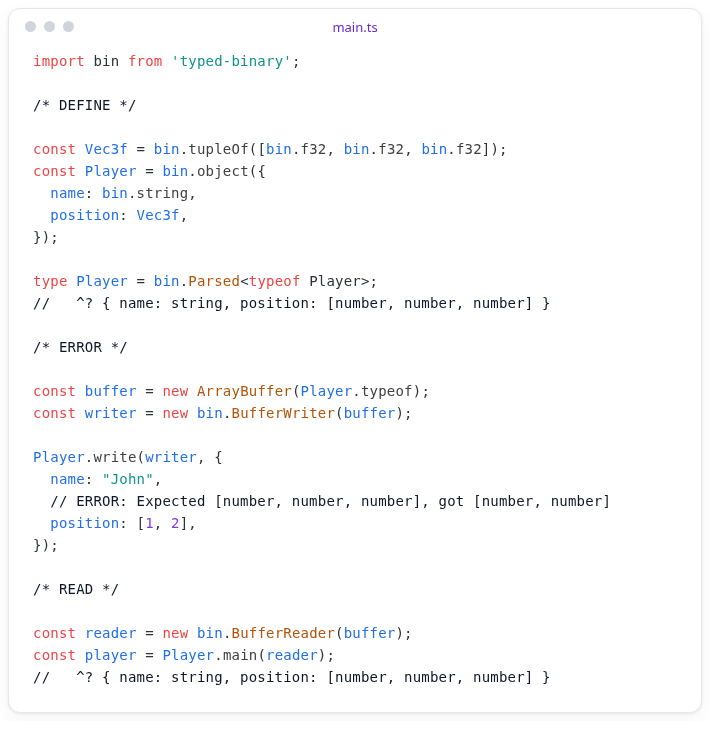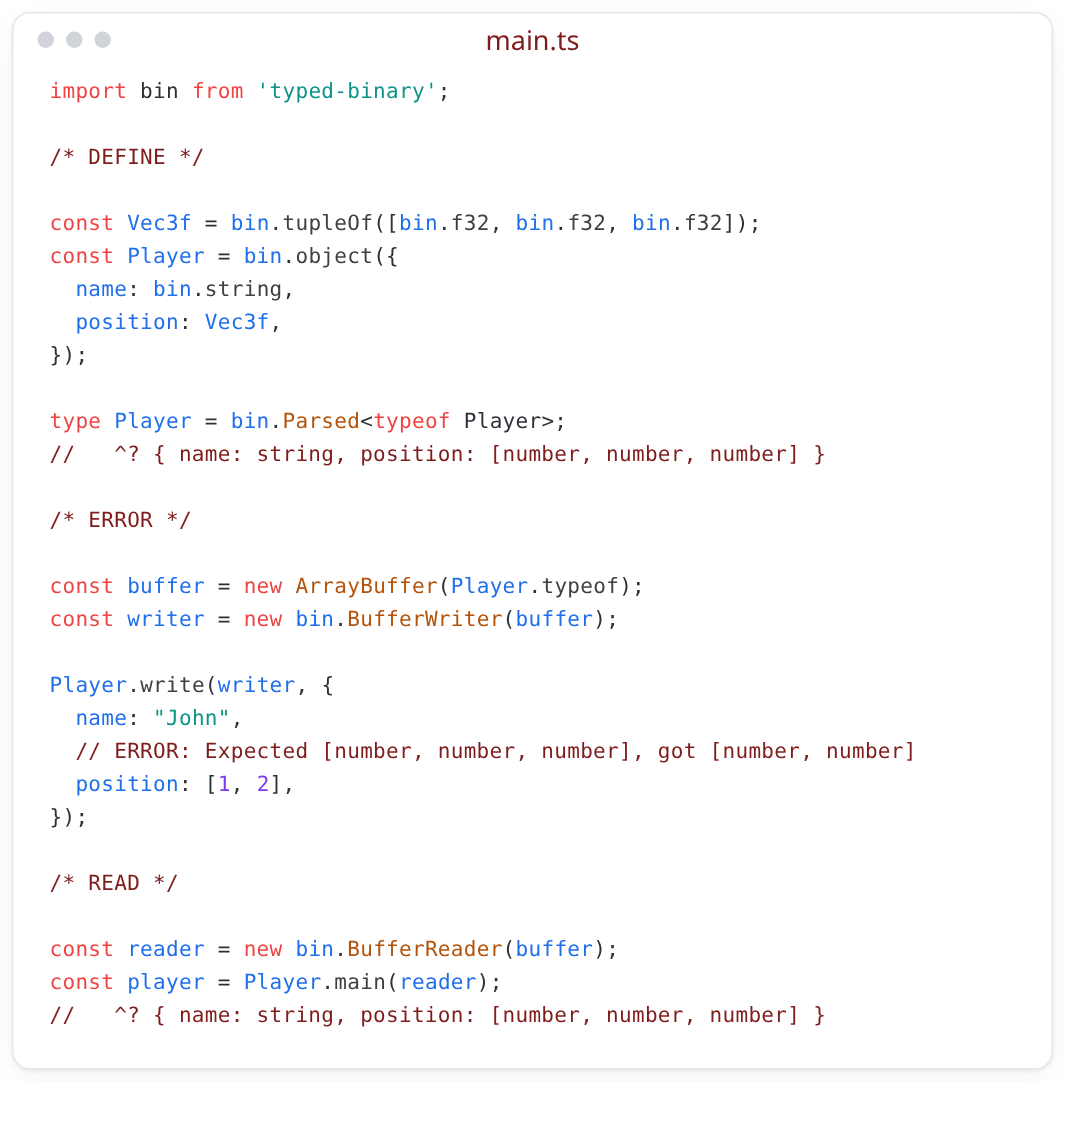--- a/index.html
+++ b/index.html
@@ -29,40 +29,40 @@
   .dot {
     width: 11px;
     height: 11px;
     border-radius: 50%;
     background: #d1d5db;
   }
   .title {
     position: absolute;
     left: 0; right: 0;
     text-align: center;
-    font-size: 18px;
-    color: #7f1d1d;
+    font-size: 13px;
+    color: #6d28d9;
     pointer-events: none;
   }
   .code {
     padding: 10px 24px 24px 24px;
     font-family: "SFMono-Regular", ui-monospace, Menlo, Consolas, monospace;
     font-size: 14px;
     line-height: 22px;
     color: #2d3138;
     white-space: pre;
     letter-spacing: 0.2px;
   }
   .kw { color: #ef4444; } 
   .id { color: #1f6feb; } 
   .prop { color: #404040; } 
   .type { color: #b45309; } 
   .str { color: #0d9488; } 
   .num { color: #7c3aed; } 
-  .cmt { color: #7f1d1d; } 
+  .cmt { color: #0f172a; } 
   .punc { color: #2d3138; }
 </style>
 </head>
 <body>
 
 <div class="window">
   <div class="titlebar">
     <div class="dots">
       <div class="dot"></div>
       <div class="dot"></div>

